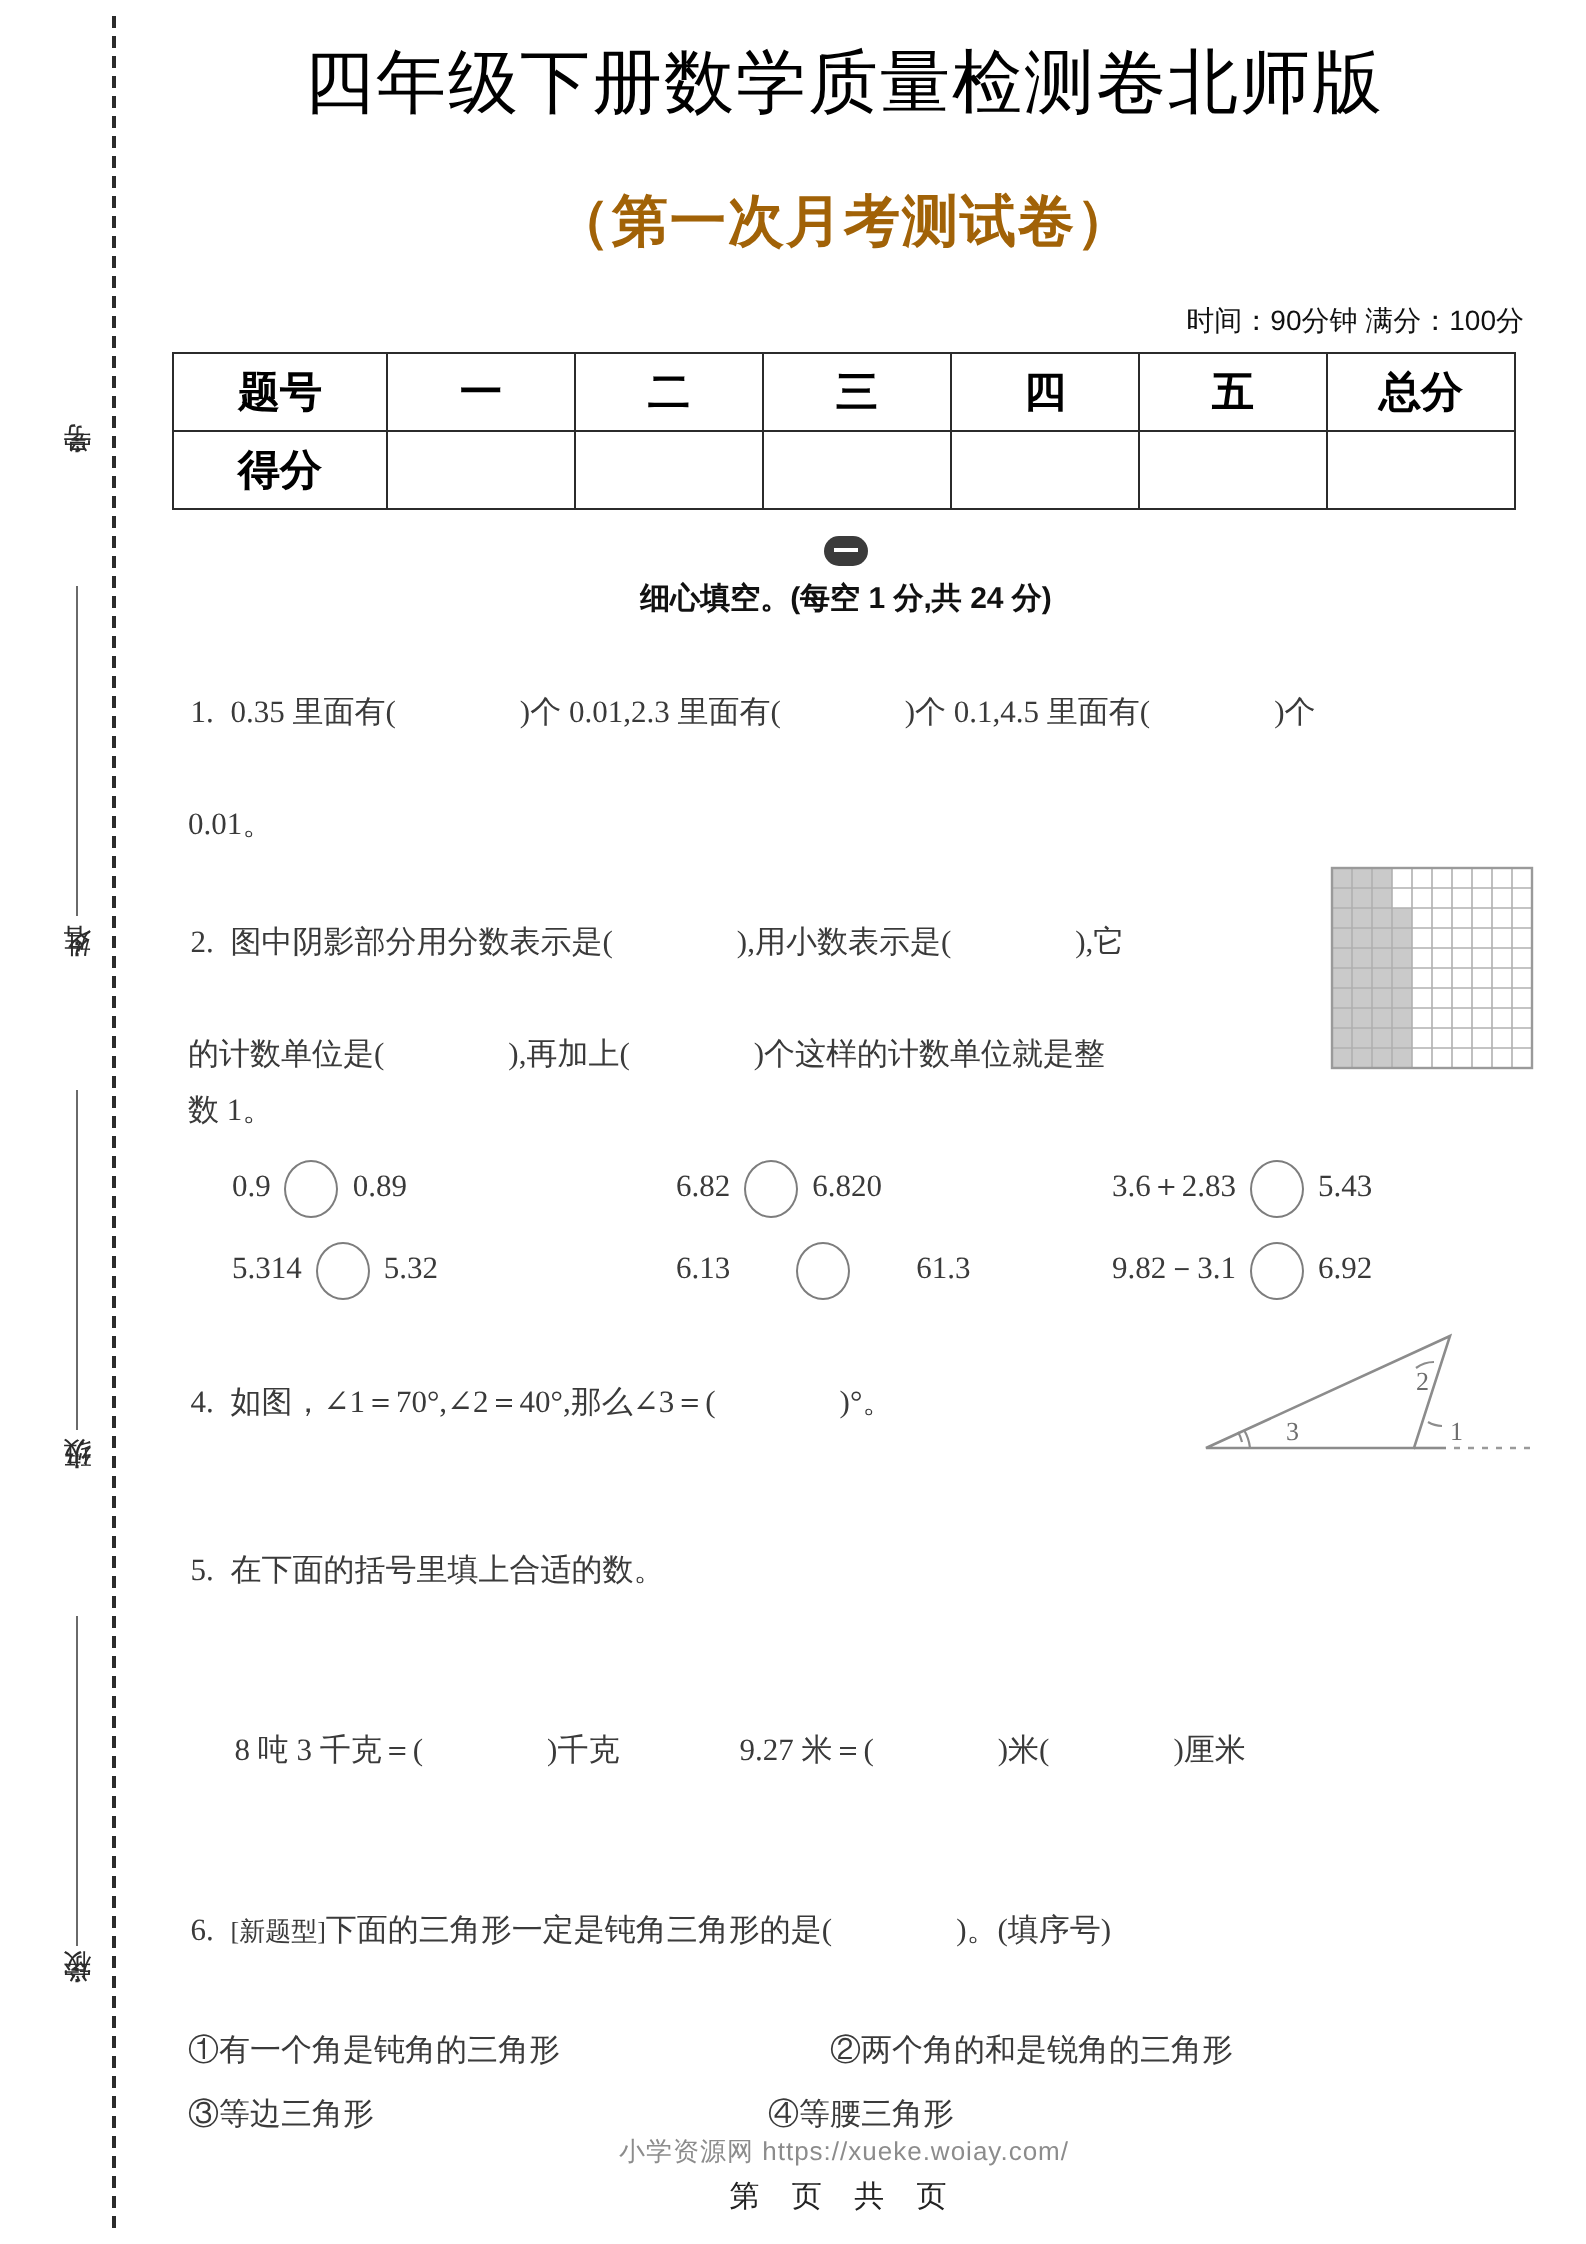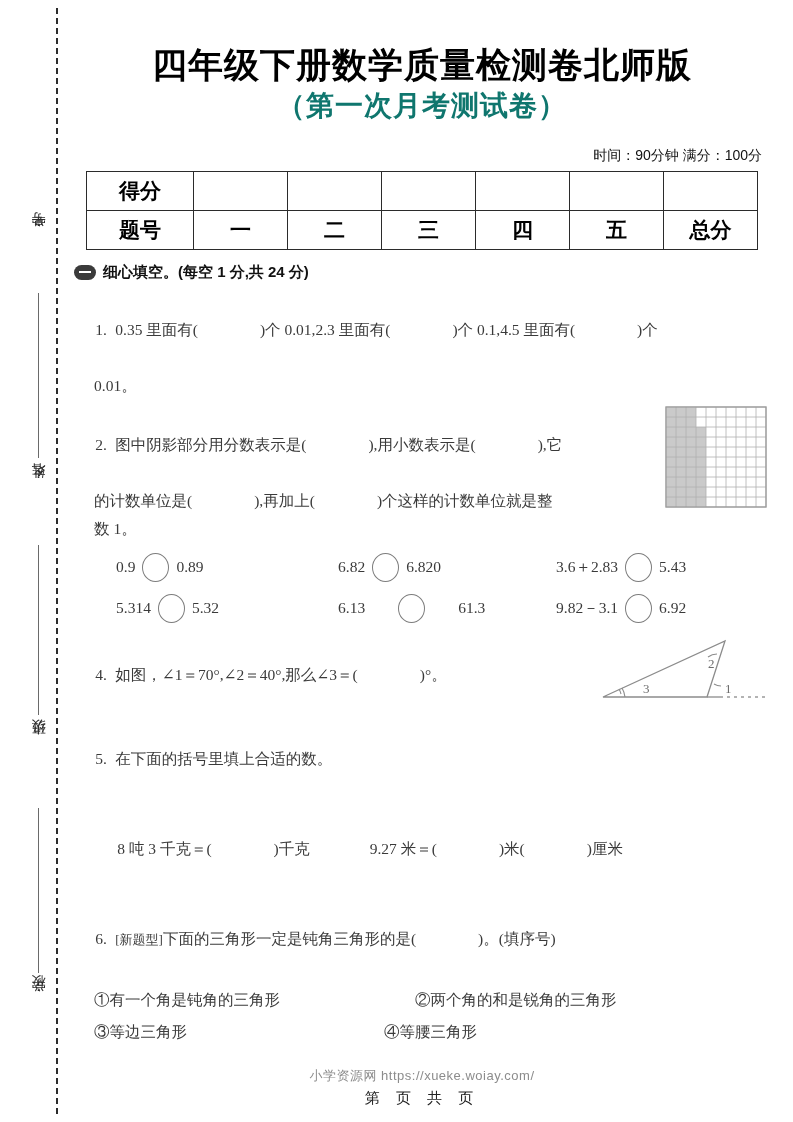--- a/index.html
+++ b/index.html
@@ -55,35 +55,35 @@
     left: 72px;
     top: 0;
     width: 700px;
     height: 1122px;
   }
 
   
   .title-main {
     text-align: center;
     font-family: "Liberation Sans", "DejaVu Sans", sans-serif;
-    font-weight: bold;
+    font-weight: normal;
     font-size: 35px;
     letter-spacing: 1px;
     color: #000;
-    margin-top: 43px;
+    margin-top: 20px;
     line-height: 1.25;
   }
   .title-sub {
     text-align: center;
     font-family: "Liberation Sans", "DejaVu Sans", sans-serif;
     font-weight: bold;
     font-size: 28px;
     letter-spacing: 1px;
-    color: #0f766e;
-    margin-top: 0;
+    color: #a16207;
+    margin-top: 28px;
   }
   .meta-line {
     text-align: right;
     font-family: "Liberation Sans", "DejaVu Sans", sans-serif;
     font-size: 14px;
     color: #111;
     margin-top: 22px;
     padding-right: 10px;
   }
 
@@ -109,20 +109,21 @@
   
   .section-head {
     display: flex;
     align-items: center;
     gap: 7px;
     margin: 13px 0 6px 2px;
     font-family: "Liberation Sans", "DejaVu Sans", sans-serif;
     font-weight: bold;
     font-size: 15px;
     color: #111;
+    flex-direction: column;
   }
   .sec-bullet {
     display: inline-block;
     width: 22px;
     height: 15px;
     border-radius: 9px;
     background: #3b3b3b;
     position: relative;
     flex: 0 0 auto;
   }
@@ -232,36 +233,36 @@
 
 <div class="page">
 
   <div class="title-main">四年级下册数学质量检测卷北师版</div>
   <div class="title-sub">（第一次月考测试卷）</div>
   <div class="meta-line">时间：90分钟  满分：100分</div>
 
   <table class="score-table">
     <tbody>
         <tr>
-      <td class="rowhead">得分</td>
-      <td></td>
-      <td></td>
-      <td></td>
-      <td></td>
-      <td></td>
-      <td></td>
-    </tr>
-    <tr>
       <td class="rowhead">题号</td>
       <td>一</td>
       <td>二</td>
       <td>三</td>
       <td>四</td>
       <td>五</td>
       <td>总分</td>
+    </tr>
+    <tr>
+      <td class="rowhead">得分</td>
+      <td></td>
+      <td></td>
+      <td></td>
+      <td></td>
+      <td></td>
+      <td></td>
     </tr>
   </tbody>
     </table>
 
   <div class="section-head">
     <span class="sec-bullet"></span>
     <span>细心填空。(每空 1 分,共 24 分)</span>
   </div>
 
   <div class="q">

